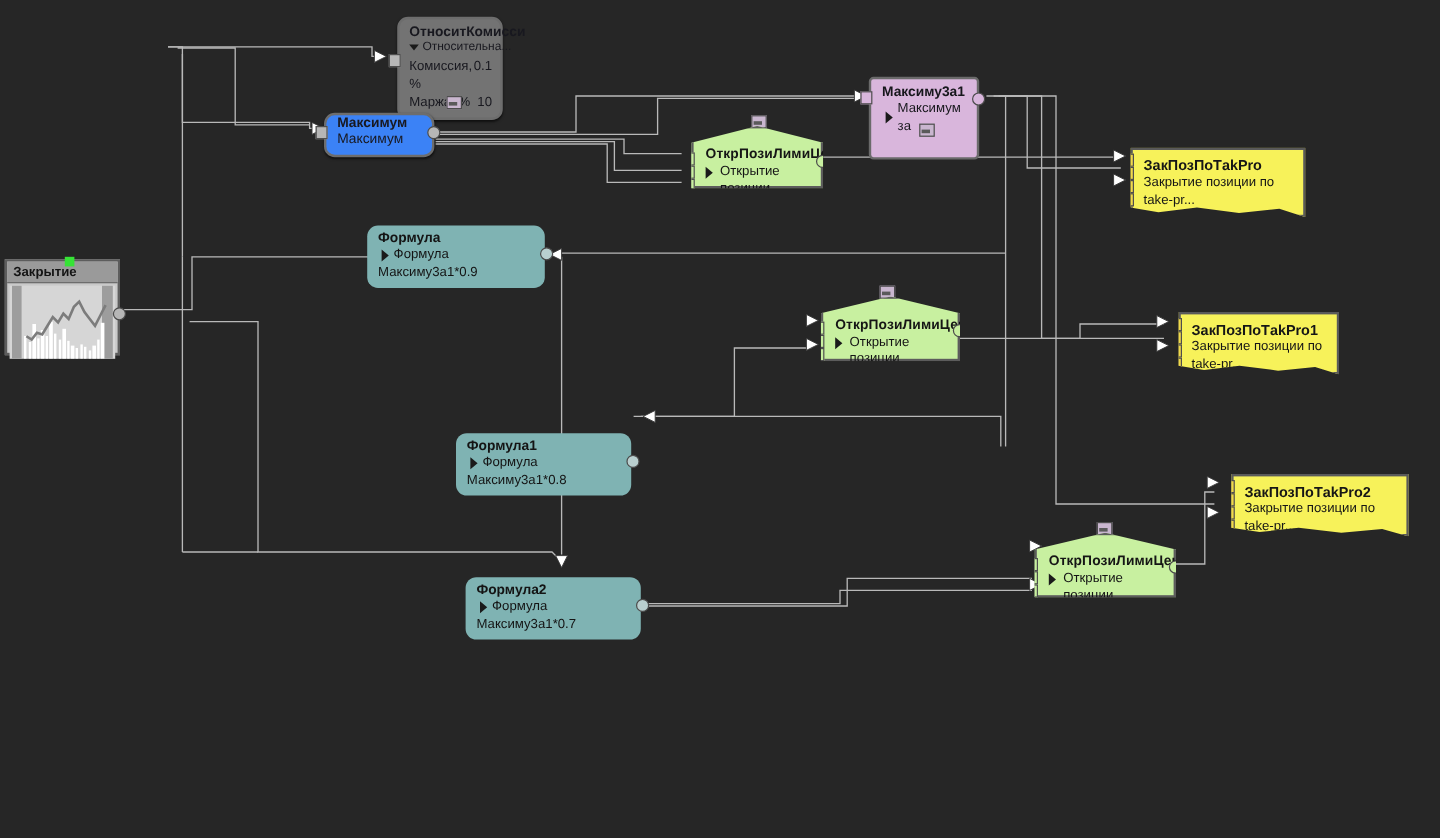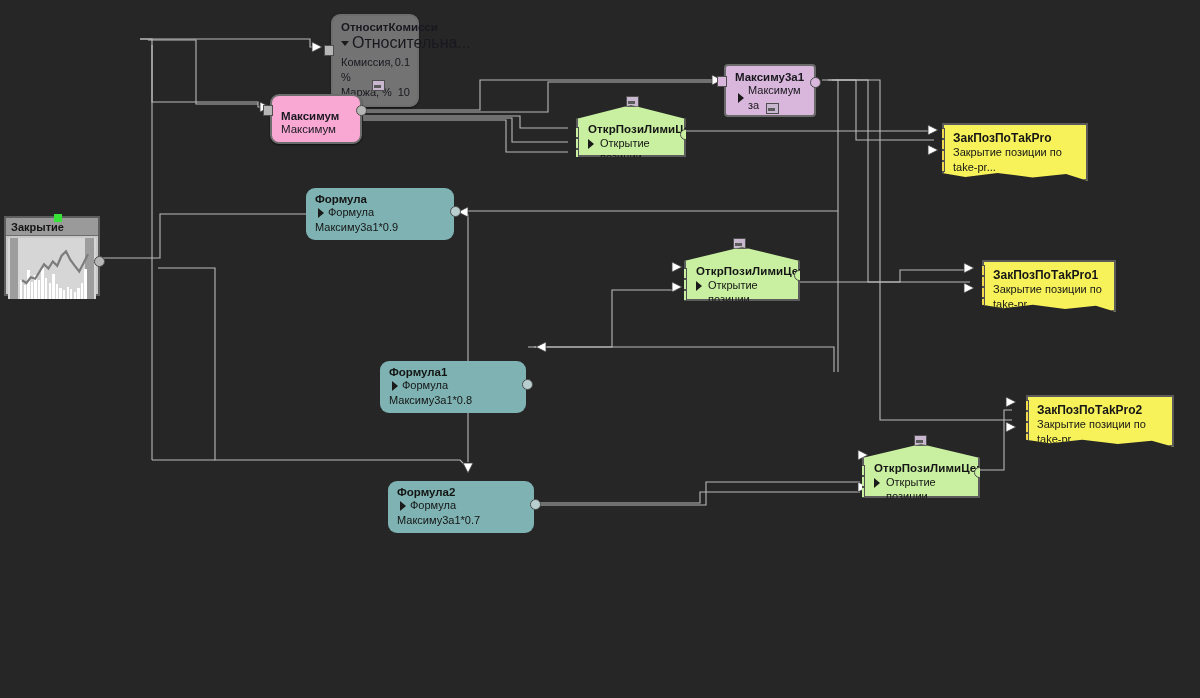--- a/index.html
+++ b/index.html
@@ -12,35 +12,35 @@
 
   
   .rr{border-radius:9px;border:2px solid #6e6e6e;box-shadow:0 1px 2px rgba(0,0,0,.6);}
   .rr .title{font-weight:bold;}
 
   .n-source{background:#7fb3e8;border-color:#6a6a6a;color:#1b1b28;padding:6px 8px 7px 9px;}
   .n-source .title{font-size:11.5px;margin-bottom:2px;}
   .n-source .ln{font-size:11px;line-height:14px;}
   .n-source .ln b{font-weight:bold;}
 
-  .n-gray{background:#f9a8d4;border-color:#6d6d6d;color:#18181f;padding:14px 8px 6px 9px;}
+  .n-gray{background:#3b82f6;border-color:#6d6d6d;color:#18181f;padding:1px 8px 6px 9px;}
   .n-gray .title{font-size:11.5px;}
   .n-gray .ln{font-size:11.5px;line-height:14px;}
 
   .n-comm{background:#737373;border-color:#6d6d6d;color:#18181f;padding:5px 7px 5px 8px;}
   .n-comm .title{font-size:11.5px;font-weight:bold;}
-  .n-comm .sub{font-size:16px;margin:1px 0 3px 0;display:flex;align-items:center;gap:3px;}
+  .n-comm .sub{font-size:10px;margin:1px 0 3px 0;display:flex;align-items:center;gap:3px;}
   .n-comm .row{font-size:11px;display:flex;justify-content:space-between;line-height:15px;}
 
   .n-formula{background:#7fb3b3;border-color:#636363;color:#141414;padding:5px 8px 6px 9px;border-radius:9px;}
   .n-formula .title{font-size:11.5px;font-weight:bold;}
   .n-formula .sub{font-size:11px;display:flex;align-items:center;gap:4px;padding-left:3px;line-height:15px;}
   .n-formula .expr{font-size:11px;line-height:14px;}
 
-  .n-purple{background:#d9b6dc;border:2px solid #6a6a6a;color:#17171c;padding:5px 8px 2px 9px;border-radius:4px;}
+  .n-purple{background:#d9b6dc;border:2px solid #6a6a6a;color:#17171c;padding:5px 8px 18px 9px;border-radius:4px;}
   .n-purple .title{font-size:11.5px;font-weight:bold;}
   .n-purple .sub{font-size:11px;display:flex;align-items:center;gap:4px;padding-left:3px;line-height:15px;}
 
   
   .n-green{background:#c8f0a0;border:2px solid #5c5c5c;color:#151515;
            clip-path:polygon(0 14px, 50% 0, 100% 14px, 100% 100%, 0 100%);
            padding:16px 9px 7px 10px;}
   .n-green .title{font-size:11.5px;font-weight:bold;letter-spacing:.1px;}
   .n-green .sub{font-size:11px;display:flex;gap:6px;line-height:14px;margin-top:1px;}
   .n-green .sub .tx{display:block;}

